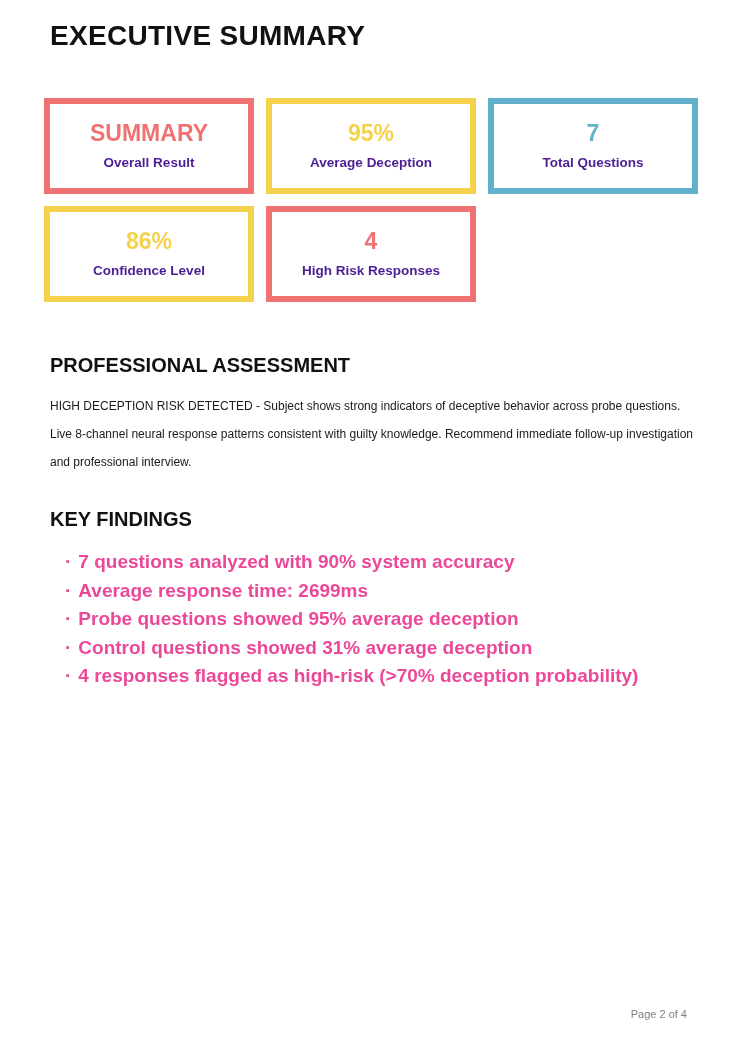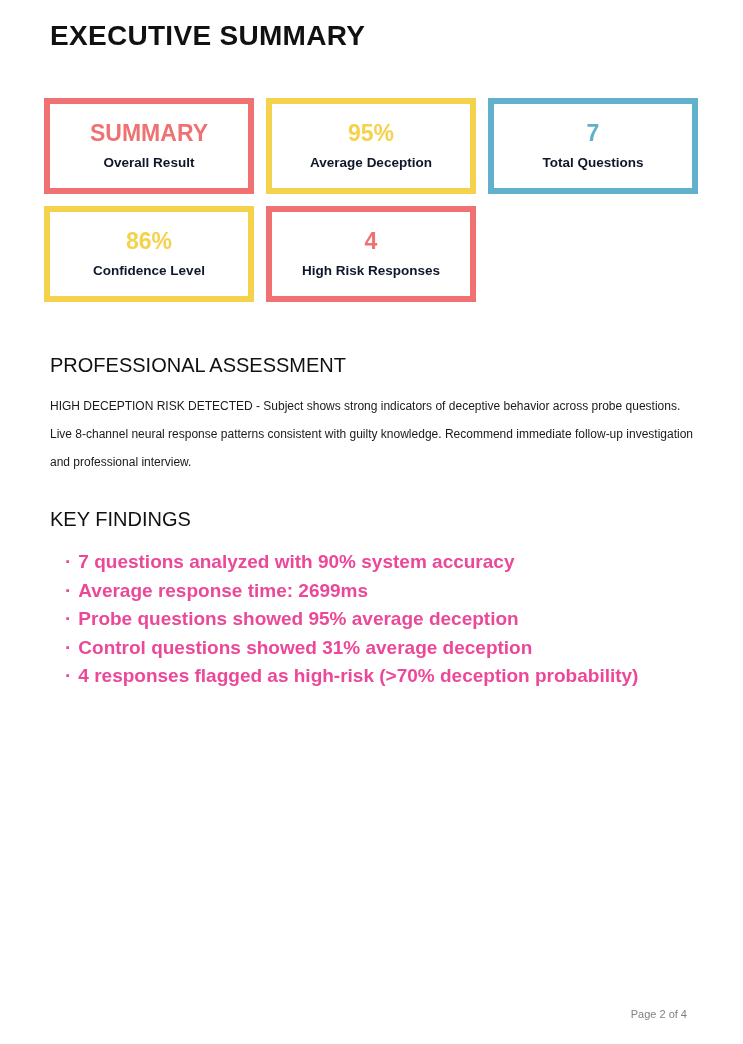--- a/index.html
+++ b/index.html
@@ -44,26 +44,26 @@
   .card-value {
     font-size: 23px;
     font-weight: bold;
     line-height: 1;
     color: var(--accent, #999);
   }
   .card-label {
     font-size: 13.5px;
     font-weight: bold;
     line-height: 1;
-    color: #0f172a;
+    color: #4c1d95;
   }
   .section-heading {
     margin: 0 0 0 50px;
     font-size: 20px;
-    font-weight: normal;
+    font-weight: bold;
     color: #111111;
   }
   .assessment-heading { margin-top: 52px; }
   .assessment-body {
     margin: 15px 48px 0 50px;
     width: 650px;
     font-size: 12px;
     font-weight: normal;
     line-height: 28px;
     color: #1a1a1a;

